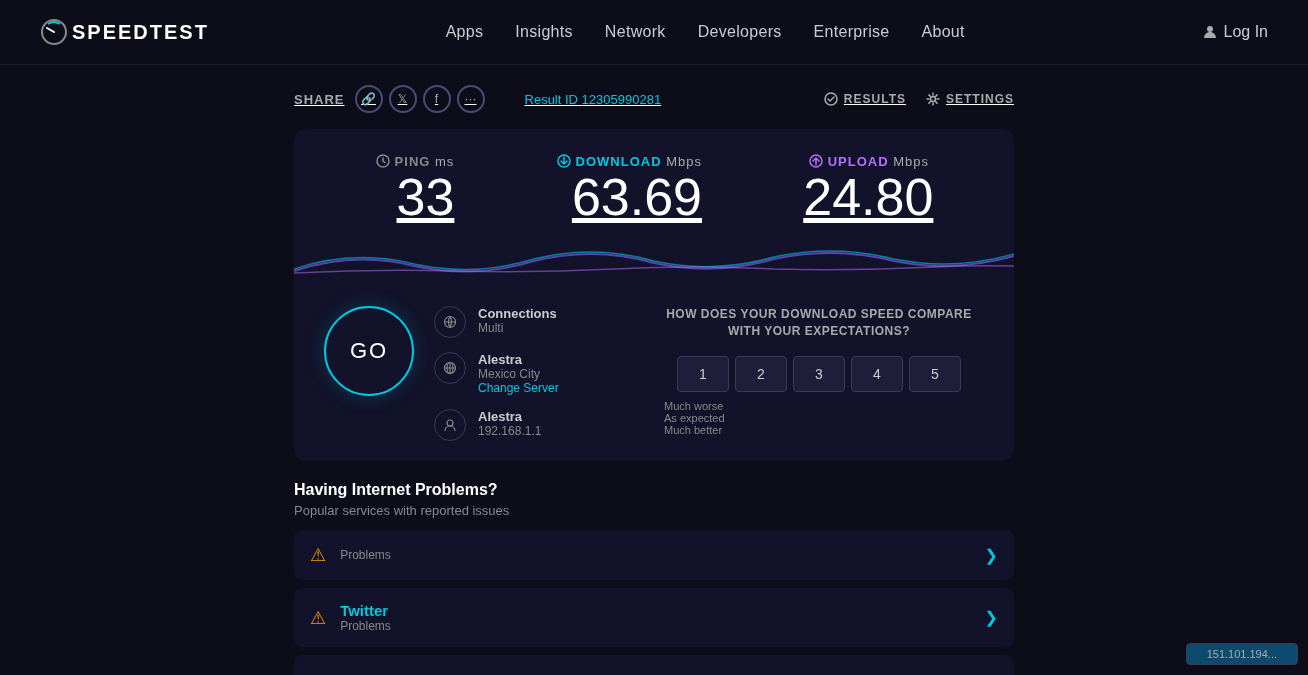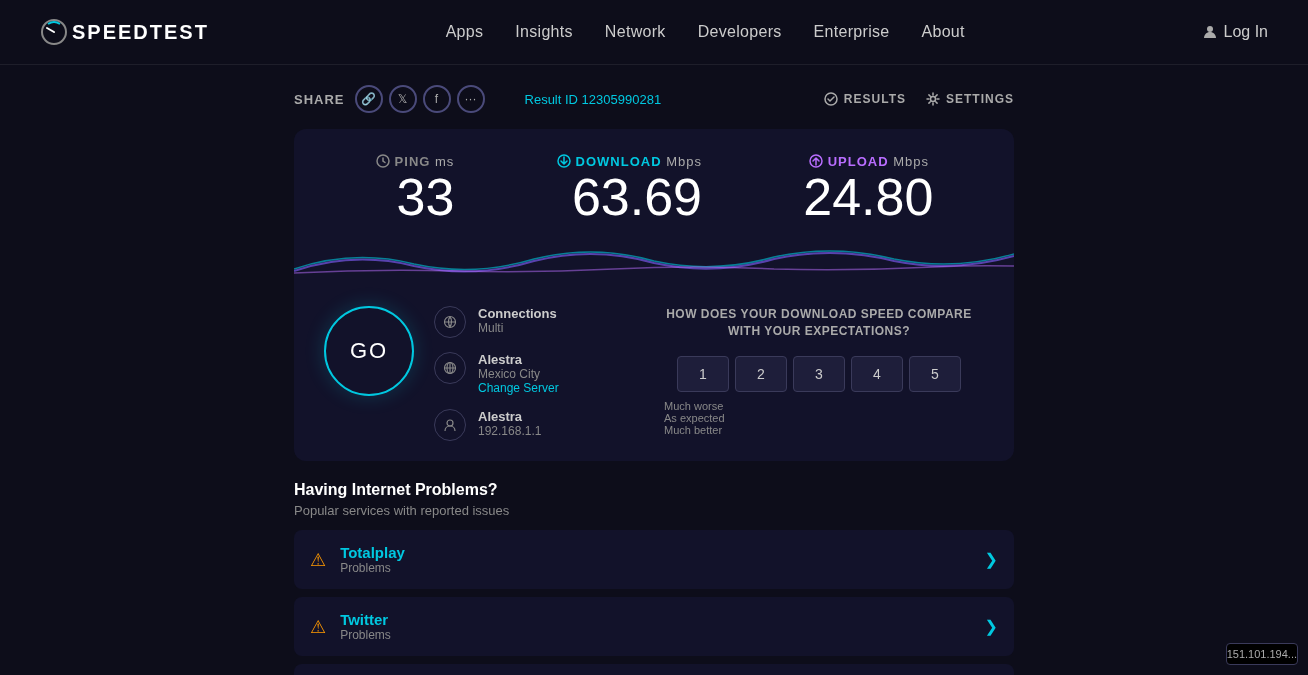--- a/index.html
+++ b/index.html
@@ -63,20 +63,21 @@
       padding: 20px 40px;
     }
 
     
     .share-row {
       display: flex;
       align-items: center;
       gap: 40px;
       margin-bottom: 16px;
       width: 720px;
+      text-decoration: underline;
     }
     .share-section {
       display: flex;
       align-items: center;
       gap: 10px;
     }
     .share-label {
       font-size: 13px;
       font-weight: 600;
       letter-spacing: 1px;
@@ -144,20 +145,21 @@
     }
     .metric-label .unit {
       color: #aaa;
       font-weight: 400;
     }
     .metric-value {
       font-size: 52px;
       font-weight: 300;
       color: #fff;
       line-height: 1.1;
+      text-decoration: underline;
     }
 
     
     .wave-container {
       width: 100%;
       height: 40px;
       position: relative;
       margin: 5px 0;
     }
     .wave-svg {
@@ -322,25 +324,25 @@
     .chevron-right {
       color: #00c8e0;
       font-size: 16px;
     }
 
     
     .ip-badge {
       position: fixed;
       bottom: 10px;
       right: 10px;
-      background: #000000;
+      background: #0c4a6e;
       border: 1px solid #3a3a5a;
       color: #aaa;
       font-size: 11px;
-      padding: 4px 0;
+      padding: 4px 20px;
       border-radius: 4px;
       text-align: right;
     }
 
     .metric-header {
       display: flex;
       align-items: center;
       justify-content: center;
       gap: 4px;
     }
@@ -534,21 +536,20 @@
     </div>
   </div>
 
   <div class="problems-section">
     <div class="problems-title">Having Internet Problems?</div>
     <div class="problems-subtitle">Popular services with reported issues</div>
 
     <div class="service-item">
       <span class="warning-icon">⚠</span>
       <div class="service-info">
-        <div class="service-name">Totalplay</div>
         <div class="service-status">Problems</div>
       </div>
       <span class="chevron-right">❯</span>
     </div>
 
     <div class="service-item">
       <span class="warning-icon">⚠</span>
       <div class="service-info">
         <div class="service-name">Twitter</div>
         <div class="service-status">Problems</div>

